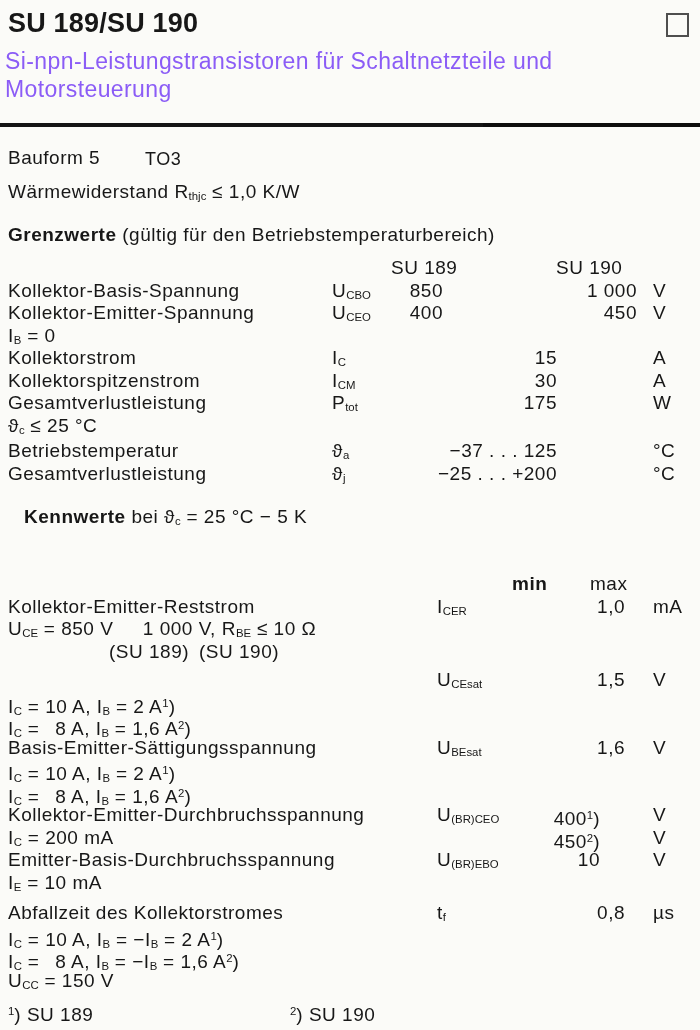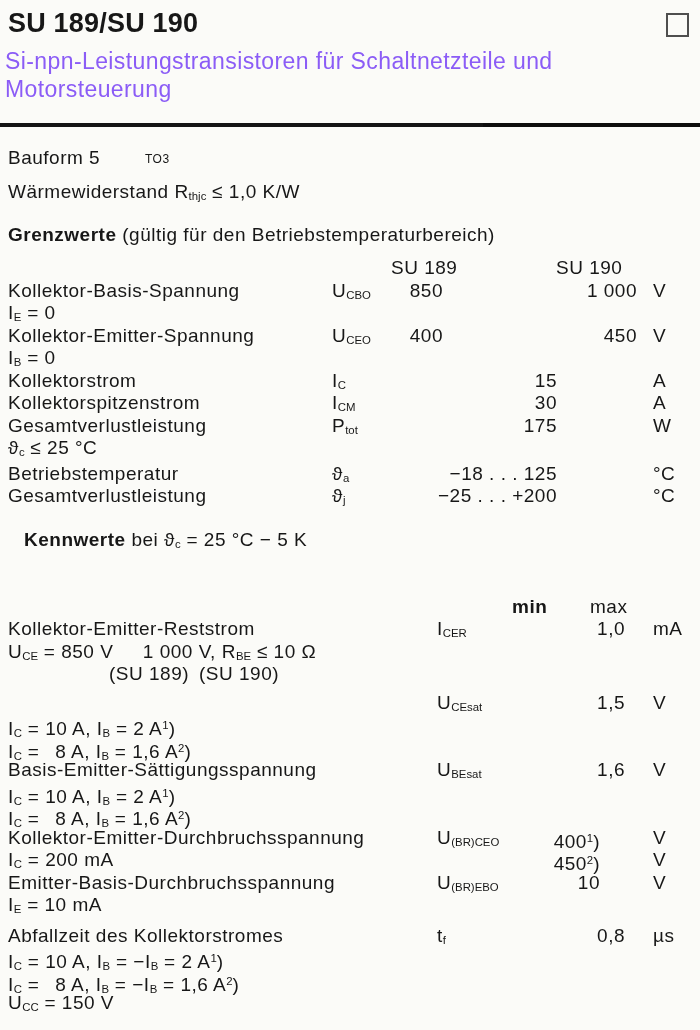--- a/index.html
+++ b/index.html
@@ -27,21 +27,21 @@
     margin:9px 0 0 5px;
     font-size:23px;line-height:28px;font-weight:400;letter-spacing:0.4px;color:#8b5cf6;
   }
   .rule{
     margin-top:20px;width:700px;height:4px;
     background:linear-gradient(90deg,#141414 0 69%,#0d0d0d 69% 100%);
   }
 
   .bodyline{font-size:19px;line-height:22px;letter-spacing:0.5px;white-space:nowrap;position:relative;}
   .bauform{margin-top:20px;padding-left:8px;}
-  .bauform .val{position:absolute;left:145px;top:1px;font-size:12px;}
+  .bauform .val{position:absolute;left:145px;top:1px;font-size:18px;}
   .thermal{margin-top:12px;padding-left:8px;}
   .sec-heading{margin-top:17px;padding-left:8px;font-size:19px;line-height:22px;letter-spacing:0.5px;white-space:nowrap;}
   .sec-heading .bold{font-weight:700;}
   .char-heading{margin-top:21px;margin-left:16px;}
 
   .tbl{margin-top:0;}
   .trow{position:relative;height:22.5px;line-height:22.5px;font-size:19px;letter-spacing:0.5px;white-space:nowrap;}
   .lab{display:inline-block;padding-left:8px;}
   .trow span{white-space:nowrap;}
   .c-sym{position:absolute;left:332px;top:0;}
@@ -93,28 +93,27 @@
     <span class="bold">Grenzwerte</span><span> (gültig für den Betriebstemperaturbereich)</span>
   </div>
 
   <div class="tbl">
     <div class="trow hdr-su">
       <span class="su189">SU 189</span>
       <span class="su190">SU 190</span>
     </div>
     <div class="limits-rows" id="limits-rows">
         <div class="trow"><span class="lab">Kollektor-Basis-Spannung</span><span class="c-sym">U<sub>CBO</sub></span><span class="c-v1">850</span><span class="c-v190">1 000</span><span class="c-unit">V</span></div>
-        <div class="trow"><span class="lab">I<sub>E</sub> = 0</span></div>
         <div class="trow"><span class="lab">Kollektor-Emitter-Spannung</span><span class="c-sym">U<sub>CEO</sub></span><span class="c-v1">400</span><span class="c-v190">450</span><span class="c-unit">V</span></div>
         <div class="trow"><span class="lab">I<sub>B</sub> = 0</span></div>
         <div class="trow"><span class="lab">Kollektorstrom</span><span class="c-sym">I<sub>C</sub></span><span class="c-vsh">15</span><span class="c-unit">A</span></div>
         <div class="trow"><span class="lab">Kollektorspitzenstrom</span><span class="c-sym">I<sub>CM</sub></span><span class="c-vsh">30</span><span class="c-unit">A</span></div>
         <div class="trow"><span class="lab">Gesamtverlustleistung</span><span class="c-sym">P<sub>tot</sub></span><span class="c-vsh">175</span><span class="c-unit">W</span></div>
         <div class="trow"><span class="lab">ϑ<sub>c</sub> ≤ 25 °C</span></div>
-        <div class="trow" style="margin-top: 3px;"><span class="lab">Betriebstemperatur</span><span class="c-sym">ϑ<sub>a</sub></span><span class="c-vsh">−18 . . . 125</span><span class="c-unit">°C</span></div>
+        <div class="trow" style="margin-top: 3px;"><span class="lab">Betriebstemperatur</span><span class="c-sym">ϑ<sub>a</sub></span><span class="c-vsh">−37 . . . 125</span><span class="c-unit">°C</span></div>
         <div class="trow"><span class="lab">Gesamtverlustleistung</span><span class="c-sym">ϑ<sub>j</sub></span><span class="c-vsh">−25 . . . +200</span><span class="c-unit">°C</span></div>
       </div>
   </div>
 
   <div class="sec-heading char-heading">
     <span class="bold">Kennwerte</span><span> bei ϑ<sub>c</sub> = 25 °C − 5 K</span>
   </div>
 
   <div class="tbl">
     <div class="trow hdr-mm">

